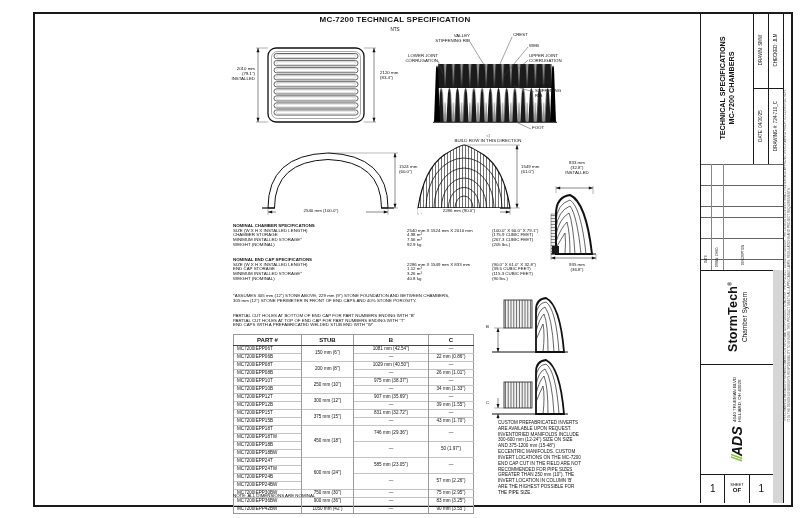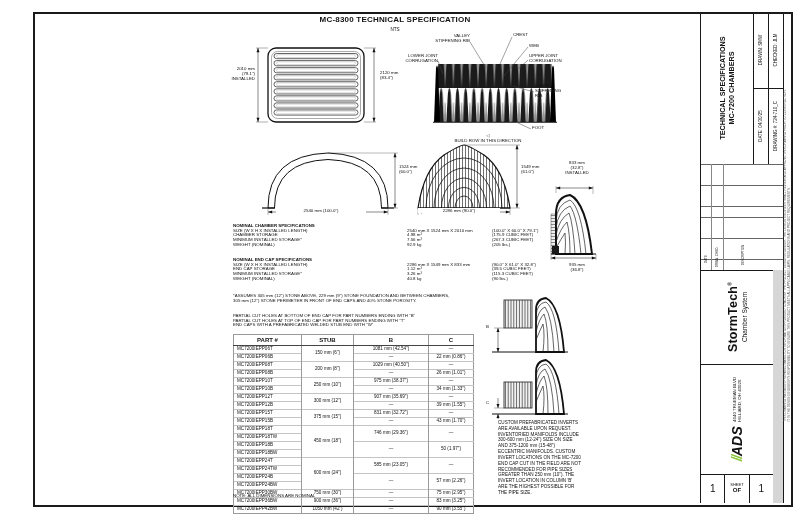--- a/index.html
+++ b/index.html
@@ -59,21 +59,21 @@
   .sheetbox .of{font-size:6px;font-weight:bold;}
   .graystrip{position:absolute;left:72px;top:258px;width:10px;height:233px;background:#d6d6d6;}
   .legal{font-size:3.1px;line-height:1.2;color:#555;white-space:pre-line;text-align:left;padding-left:2px;}
 </style>
 </head>
 <body>
 
 <div class="sheet">
   <div class="frame"></div>
 
-  <div class="title-main">MC-8300 TECHNICAL SPECIFICATION</div>
+  <div class="title-main">MC-7200 TECHNICAL SPECIFICATION</div>
   <div class="nts">NTS</div>
 
   <svg class="svgabs" style="left:226px;top:42px;width:178px;height:90px" viewBox="0 0 178 90">
     <rect x="42" y="6" width="96" height="74" rx="8" fill="#fff" stroke="#111" stroke-width="1.3"></rect>
     <rect x="45.5" y="9.5" width="89" height="67" rx="6" fill="none" stroke="#555" stroke-width="0.5"></rect>
     <g fill="none" stroke="#222" stroke-width="0.7">
       <rect x="48" y="11.5" width="84" height="5.2" rx="2.6"></rect>
         <rect x="48" y="18.6" width="84" height="5.2" rx="2.6"></rect>
       <rect x="48" y="25.6" width="84" height="5.2" rx="2.6"></rect>
         <rect x="48" y="32.7" width="84" height="5.2" rx="2.6"></rect>

